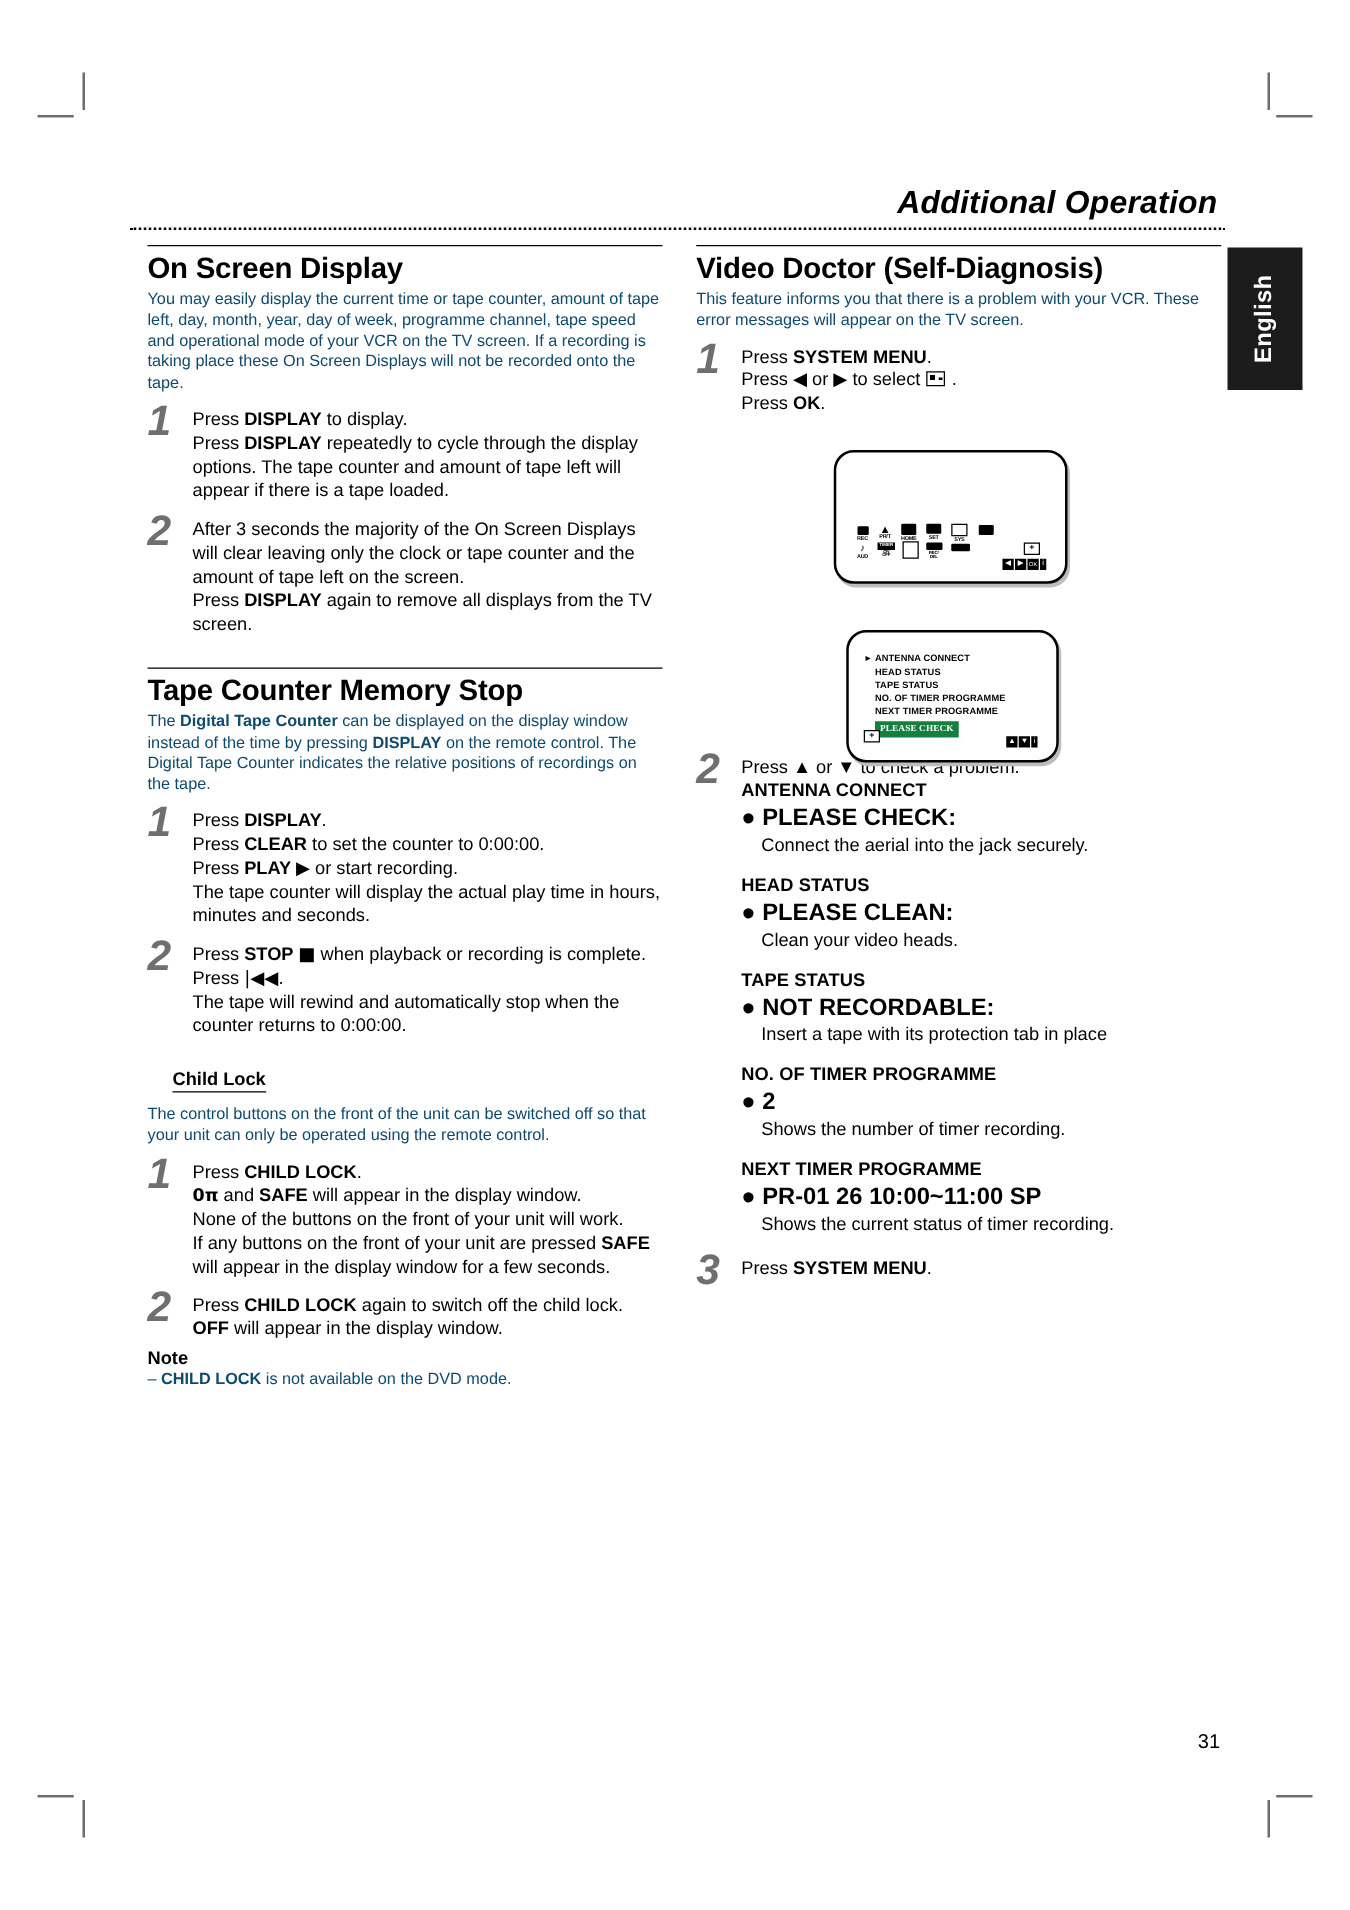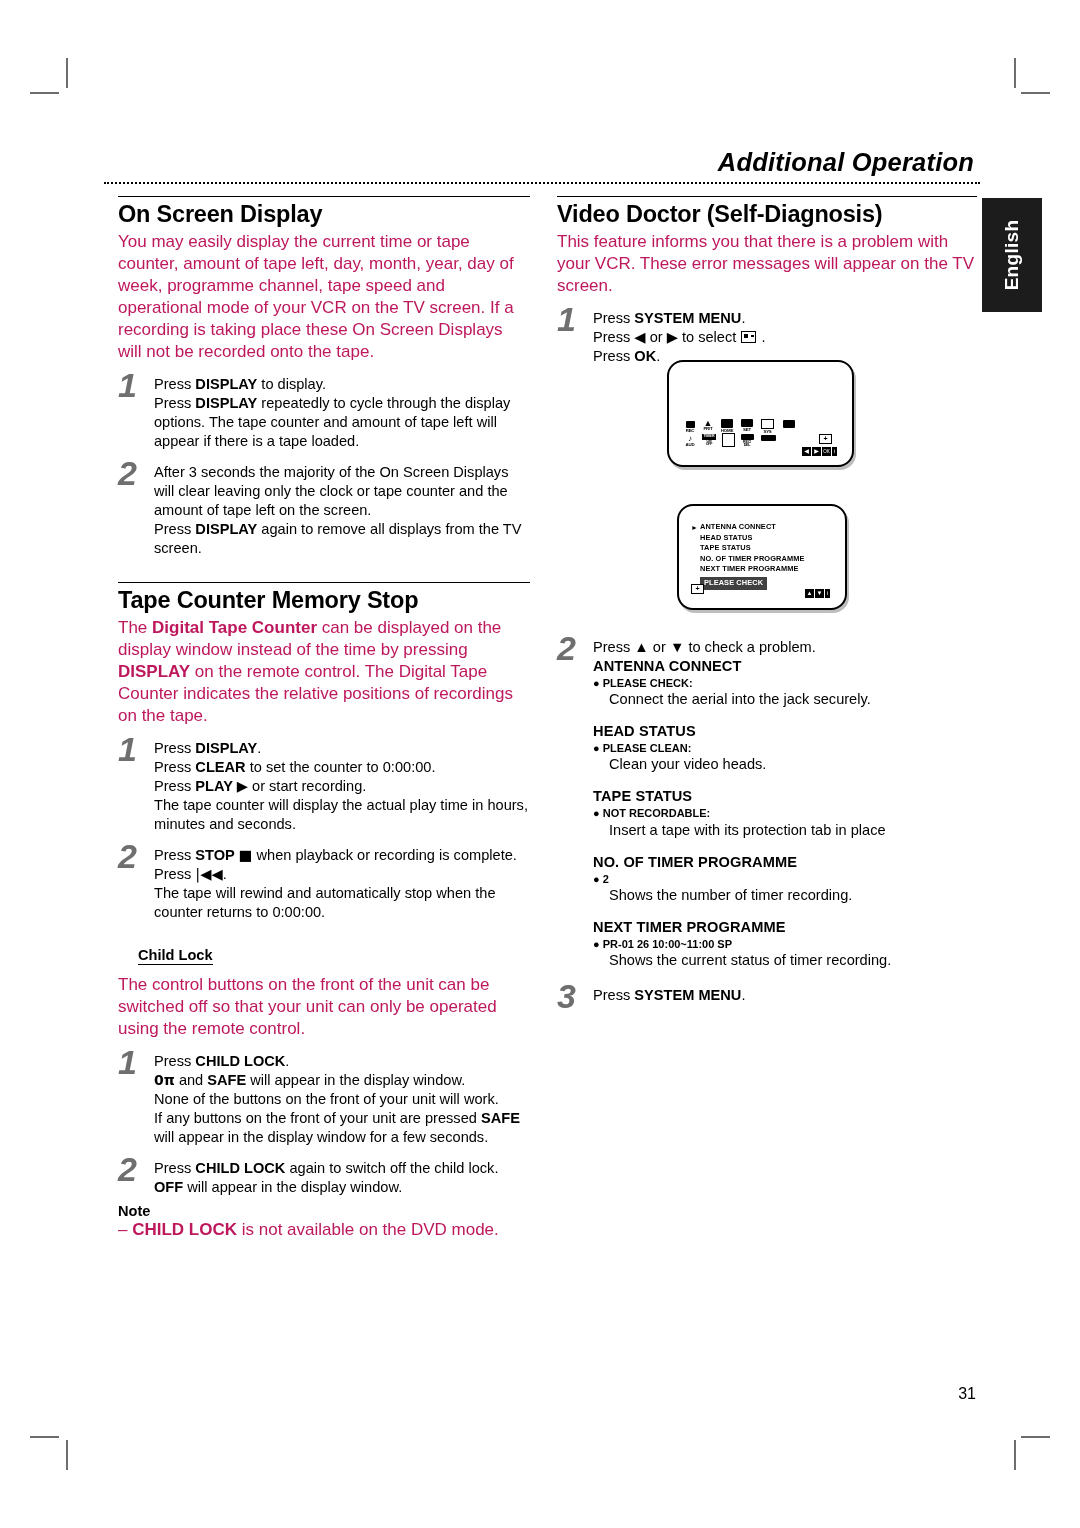--- a/index.html
+++ b/index.html
@@ -84,24 +84,24 @@
 
   h2.section-head {
     margin: 0 0 2px 0;
     font-size: 23.5px;
     font-weight: bold;
     letter-spacing: -0.2px;
     line-height: 1.18;
   }
 
   p.body, .body {
-    font-size: 17px;
+    font-size: 13px;
     line-height: 1.30;
     margin: 0;
-    color: #be185d;
+    color: #0c4a6e;
   }
   .indent { margin-left: 20px; }
 
   
   .step {
     position: relative;
     margin-top: 12px;
     padding-left: 36px;
     min-height: 26px;
   }
@@ -141,21 +141,21 @@
   .gap-l { height: 24px; }
 
   
   .diag-title {
     font-size: 14.6px;
     font-weight: bold;
     margin: 0;
     letter-spacing: 0.1px;
   }
   .diag-bullet {
-    font-size: 11px;
+    font-size: 19px;
     font-weight: bold;
     margin: 0;
   }
   .diag-desc {
     font-size: 14.6px;
     margin: 0 0 0 16px;
   }
   .diag-block { margin-top: 13px; }
 
   
@@ -253,25 +253,26 @@
     white-space: nowrap;
   }
   #tv2 .menu .cursor {
     position: absolute;
     left: -9px;
     top: 0.5px;
     font-size: 7px;
   }
   #tv2 .hl {
     display: inline-block;
-    background: #404040;
+    background: #15803d;
     color: #fff;
     padding: 1.5px 4px 1.5px 4px;
     font-size: 7.4px;
     margin-top: 2px;
+    font-family: Liberation Serif, serif;
   }
 
   
   .g { font-family: "DejaVu Sans", sans-serif; }
   .sel-icon {
     display: inline-block;
     border: 1.6px solid #000;
     width: 13px; height: 10px;
     position: relative;
     vertical-align: -1px;

